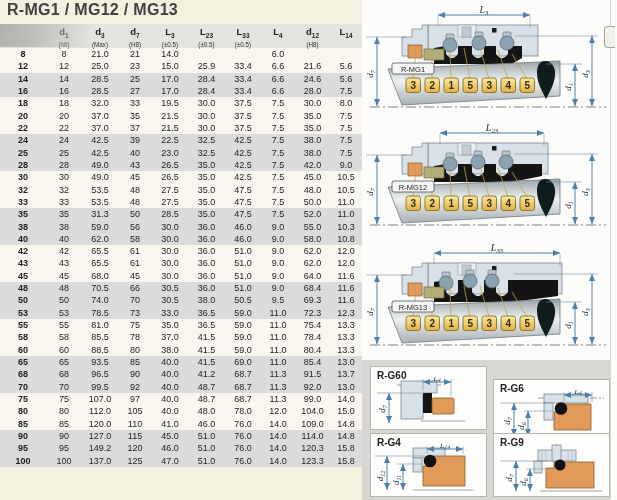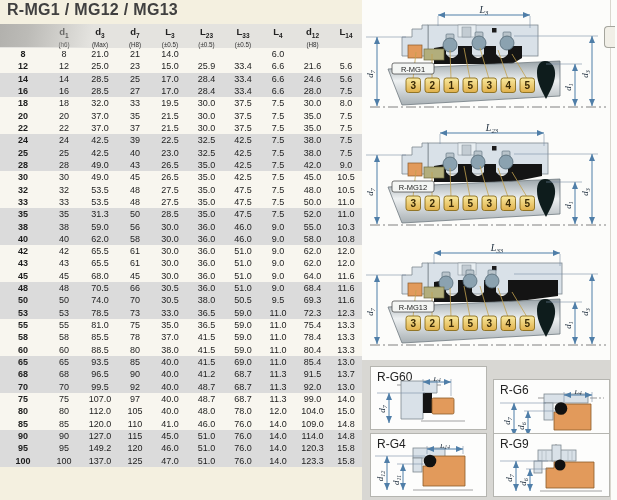--- a/index.html
+++ b/index.html
@@ -15,21 +15,21 @@
   .hm sub{font-size:6.5px}
   .hn{display:block;font-size:6.3px;font-weight:normal;color:#333;line-height:7px}
   .hdr-diag{position:absolute;left:0;top:24px;width:130px;height:23px;pointer-events:none;
     background:linear-gradient(100deg,#b2b1ad 0%,#bcbbb7 22%,rgba(228,227,223,0) 70%)}
   .right{position:absolute;left:362px;top:0;width:255px;height:500px;background:#fcfcfa}
   .edge-line{position:absolute;left:248px;top:0;width:1px;height:500px;background:#d9d7cf}
   .edge-tab{position:absolute;left:242px;top:26px;width:10px;height:20px;background:#f1efe7;border:1px solid #a5a59d;border-right:none;border-radius:4px 0 0 4px}
   .mg{position:absolute;left:0}
   .small-area{position:absolute;left:0;top:360px;width:248px;height:140px;background:#d8d7d3}
   .panel{position:absolute;width:115px;height:62px;background:#fdfdfc;border:1px solid #b5b5b0}
-  .plabel{position:absolute;left:6px;top:3px;font-size:12px;font-weight:normal;color:#222}
+  .plabel{position:absolute;left:6px;top:3px;font-size:10px;font-weight:bold;color:#222}
   .panel svg{position:absolute;left:0;bottom:0}
 </style>
 </head>
 <body>
 
 <div class="page">
   <div class="title">R-MG1 / MG12 / MG13</div>
   <table class="dims">
     <colgroup>
       <col style="width:46px">

